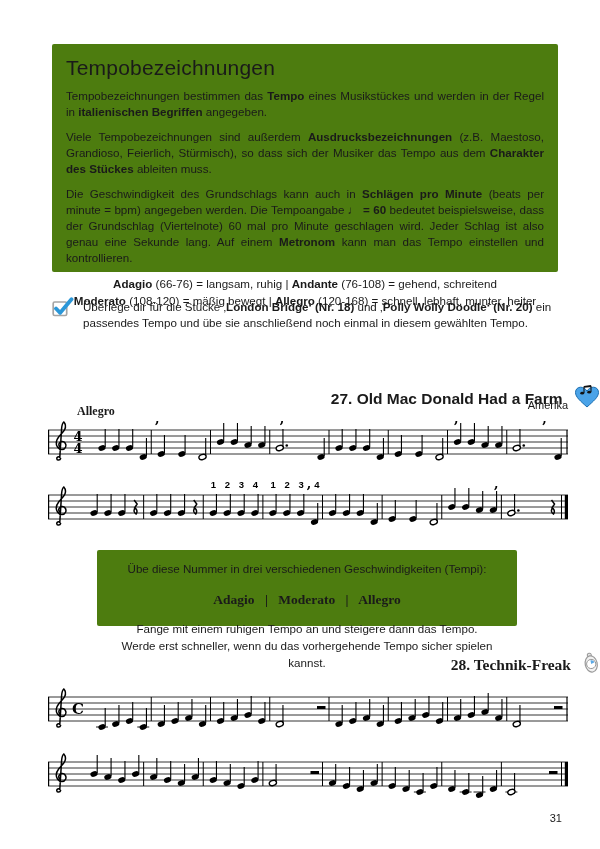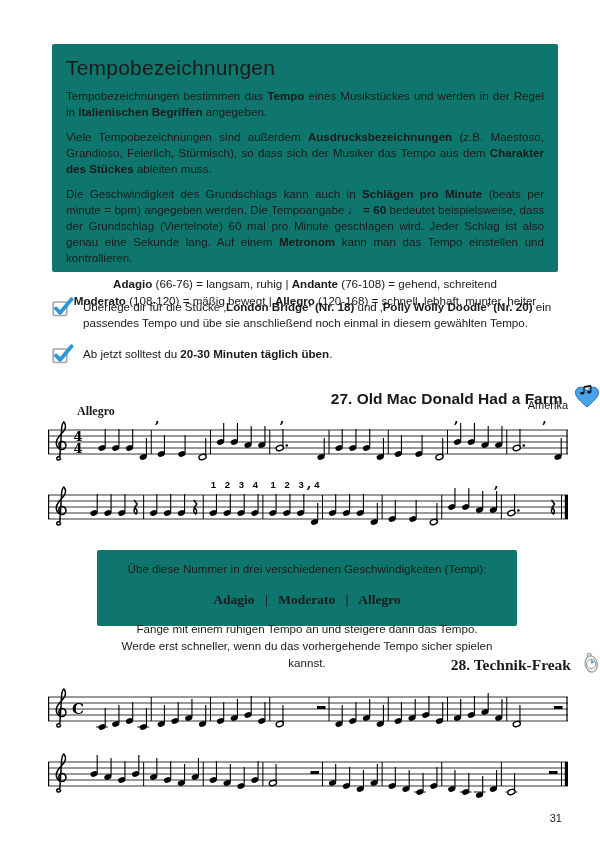--- a/index.html
+++ b/index.html
@@ -1,19 +1,19 @@
 <!DOCTYPE html>
 <html><head>
 <meta charset="utf-8">
 <style>
   html,body{margin:0;padding:0;background:#fff;}
   body{font-family:"Liberation Sans",sans-serif;color:#1a1a1a;}
   #page{position:relative;width:600px;height:849px;background:#fff;overflow:hidden;}
 
-  .bluebox{position:absolute;background:#0f766e;border-radius:2px;}
+  .bluebox{position:absolute;background:#4d7c0f;border-radius:2px;}
   #info-box{left:52px;top:44px;width:506px;height:228px;padding:0;box-sizing:border-box;}
   #info-inner{padding:12px 14px 10px 14px;}
   #info-title{font-size:21px;font-weight:400;letter-spacing:.2px;margin:0 0 8px 0;}
   .para{font-size:11.6px;line-height:1.38;text-align:justify;margin:0 0 9px 0;}
   .center-line{font-size:11.6px;line-height:1.5;text-align:center;margin:0;}
   .b{font-weight:bold;}
 
   .task{position:absolute;left:52px;width:506px;display:flex;align-items:flex-start;}
   #task-1{top:299px;}
   #task-2{top:346px;}
@@ -60,29 +60,20 @@
   <div id="task-1" class="task">
     <span class="task-icon">
       <svg width="24" height="20" viewBox="0 0 24 20">
         <rect x="1.2" y="5" width="13.5" height="13.5" rx="1.5" fill="#fff" stroke="#a5a5a5" stroke-width="1.7"></rect>
         <path d="M4,11.5 L8.2,15.8 L19.5,2.2" fill="none" stroke="#2b97d8" stroke-width="3.8" stroke-linecap="round" stroke-linejoin="round"></path>
       </svg>
     </span>
     <span class="task-text"><span>Überlege dir für die Stücke ‚</span><span class="b">London Bridge‘ (Nr. 18)</span><span> und ‚</span><span class="b">Polly Wolly Doodle‘ (Nr. 20)</span><span> ein passendes Tempo und übe sie anschließend noch einmal in diesem gewählten Tempo.</span></span>
   </div>
 
-  <div id="task-2" class="task">
-    <span class="task-icon">
-      <svg width="24" height="20" viewBox="0 0 24 20">
-        <rect x="1.2" y="5" width="13.5" height="13.5" rx="1.5" fill="#fff" stroke="#a5a5a5" stroke-width="1.7"></rect>
-        <path d="M4,11.5 L8.2,15.8 L19.5,2.2" fill="none" stroke="#2b97d8" stroke-width="3.8" stroke-linecap="round" stroke-linejoin="round"></path>
-      </svg>
-    </span>
-    <span class="task-text"><span>Ab jetzt solltest du </span><span class="b">20-30 Minuten täglich üben</span><span>.</span></span>
-  </div>
 
   <div id="song27-header" class="song-header">
     <span class="song-title">27. Old Mac Donald Had a Farm</span>
     <span class="song-icon">
       <svg width="26" height="24" viewBox="0 0 26 24">
         <path d="M13,22 C6.5,16 1.5,12.2 1.5,7.4 C1.5,4 4,2.2 6.7,2.2 C9.2,2.2 11.7,3.8 13,6.2 C14.3,3.8 16.8,2.2 19.3,2.2 C22,2.2 24.5,4 24.5,7.4 C24.5,12.2 19.5,16 13,22 Z" fill="#4aa3e8" stroke="#1d6fb0" stroke-width="1"></path>
         <ellipse cx="8.2" cy="8.2" rx="1.9" ry="1.4" fill="#111"></ellipse>
         <ellipse cx="15.2" cy="7.2" rx="1.9" ry="1.4" fill="#111"></ellipse>
         <line x1="10" y1="8" x2="10" y2="1.6" stroke="#111" stroke-width="1.1"></line>
         <line x1="17" y1="7" x2="17" y2="0.8" stroke="#111" stroke-width="1.1"></line>

